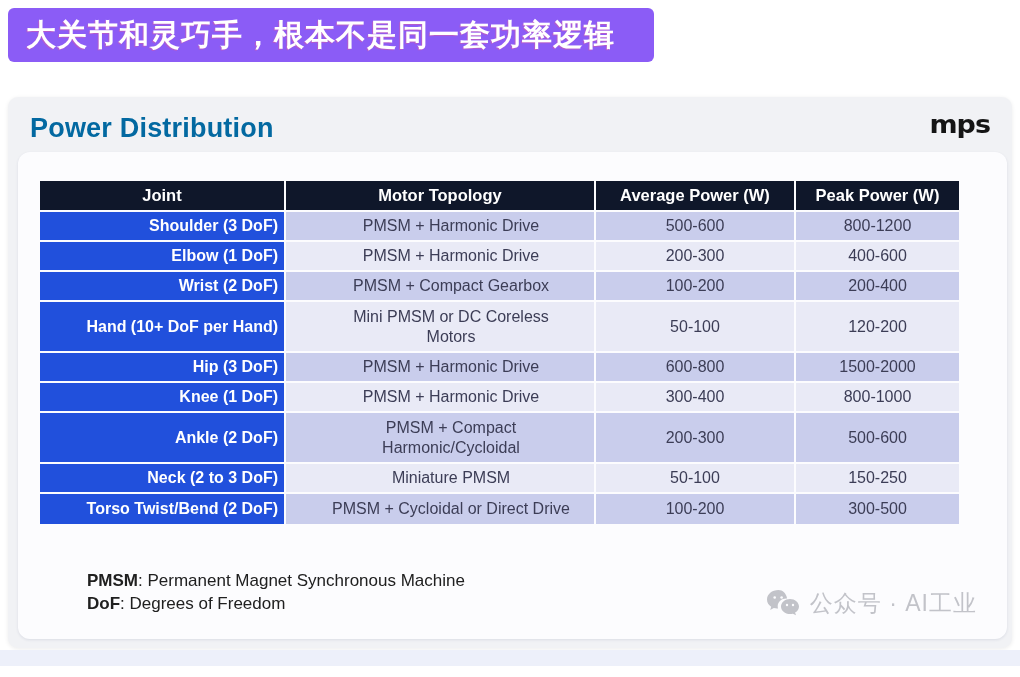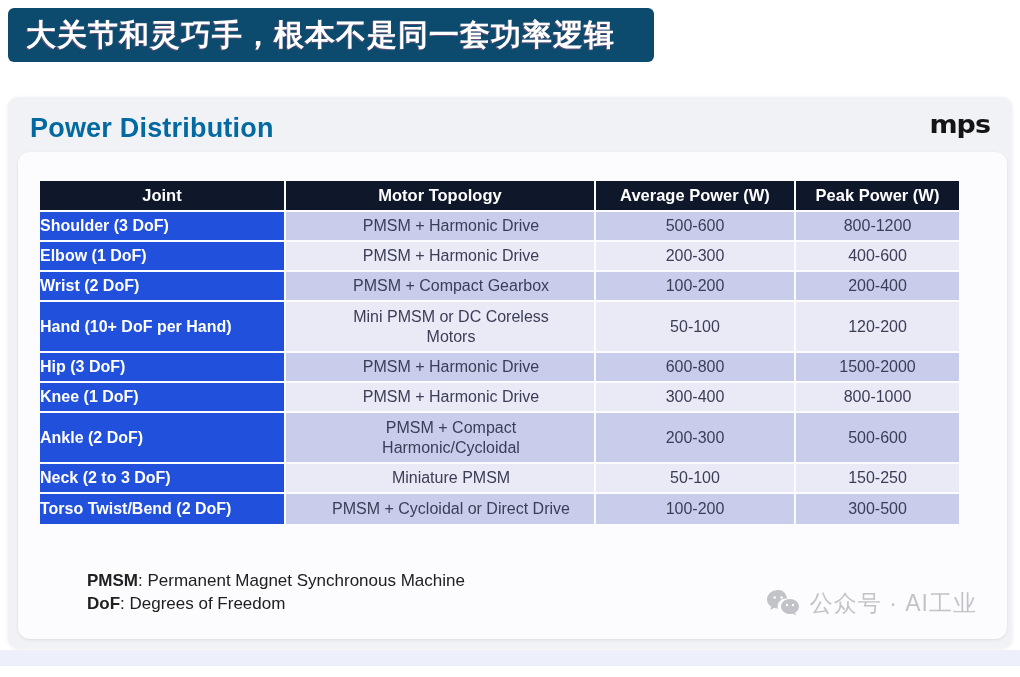--- a/index.html
+++ b/index.html
@@ -9,21 +9,21 @@
     background: #ffffff;
     font-family: "Liberation Sans", "DejaVu Sans", sans-serif;
     overflow: hidden;
   }
 
   
   .banner {
     position: absolute;
     left: 8px; top: 8px;
     width: 646px; height: 54px;
-    background: #0c4a6e;
+    background: #8b5cf6;
     border-radius: 6px;
     display: flex;
     align-items: center;
     padding-left: 18px;
   }
   .banner-title {
     color: #ffffff;
     font-size: 30px;
     font-weight: 900;
     letter-spacing: 1px;
@@ -91,21 +91,21 @@
     font-size: 16.5px;
     text-align: center;
     padding: 5px 4px;
     vertical-align: middle;
   }
   td { vertical-align: middle; padding: 5px 6px; color: #3c3d56; }
   td.joint {
     background: #2150dc;
     color: #ffffff;
     font-weight: bold;
-    text-align: left;
+    text-align: right;
     padding-left: 0;
   }
   td.topo { text-align: center; padding-left: 28px; }
   td.num  { text-align: center; margin-left: 34px; }
   tr.odd  td.topo, tr.odd  td.num { background: #c9cdec; }
   tr.even td.topo, tr.even td.num { background: #e9eaf6; }
   span.narrow  { display: inline-block; max-width: 230px; line-height: 1.22; }
   span.narrow2 { display: inline-block; max-width: 205px; line-height: 1.22; }
   span.jnarrow { display: inline-block; max-width: 205px; line-height: 1.22; }
   span.jnarrow2{ display: inline-block; max-width: 218px; line-height: 1.22; }

